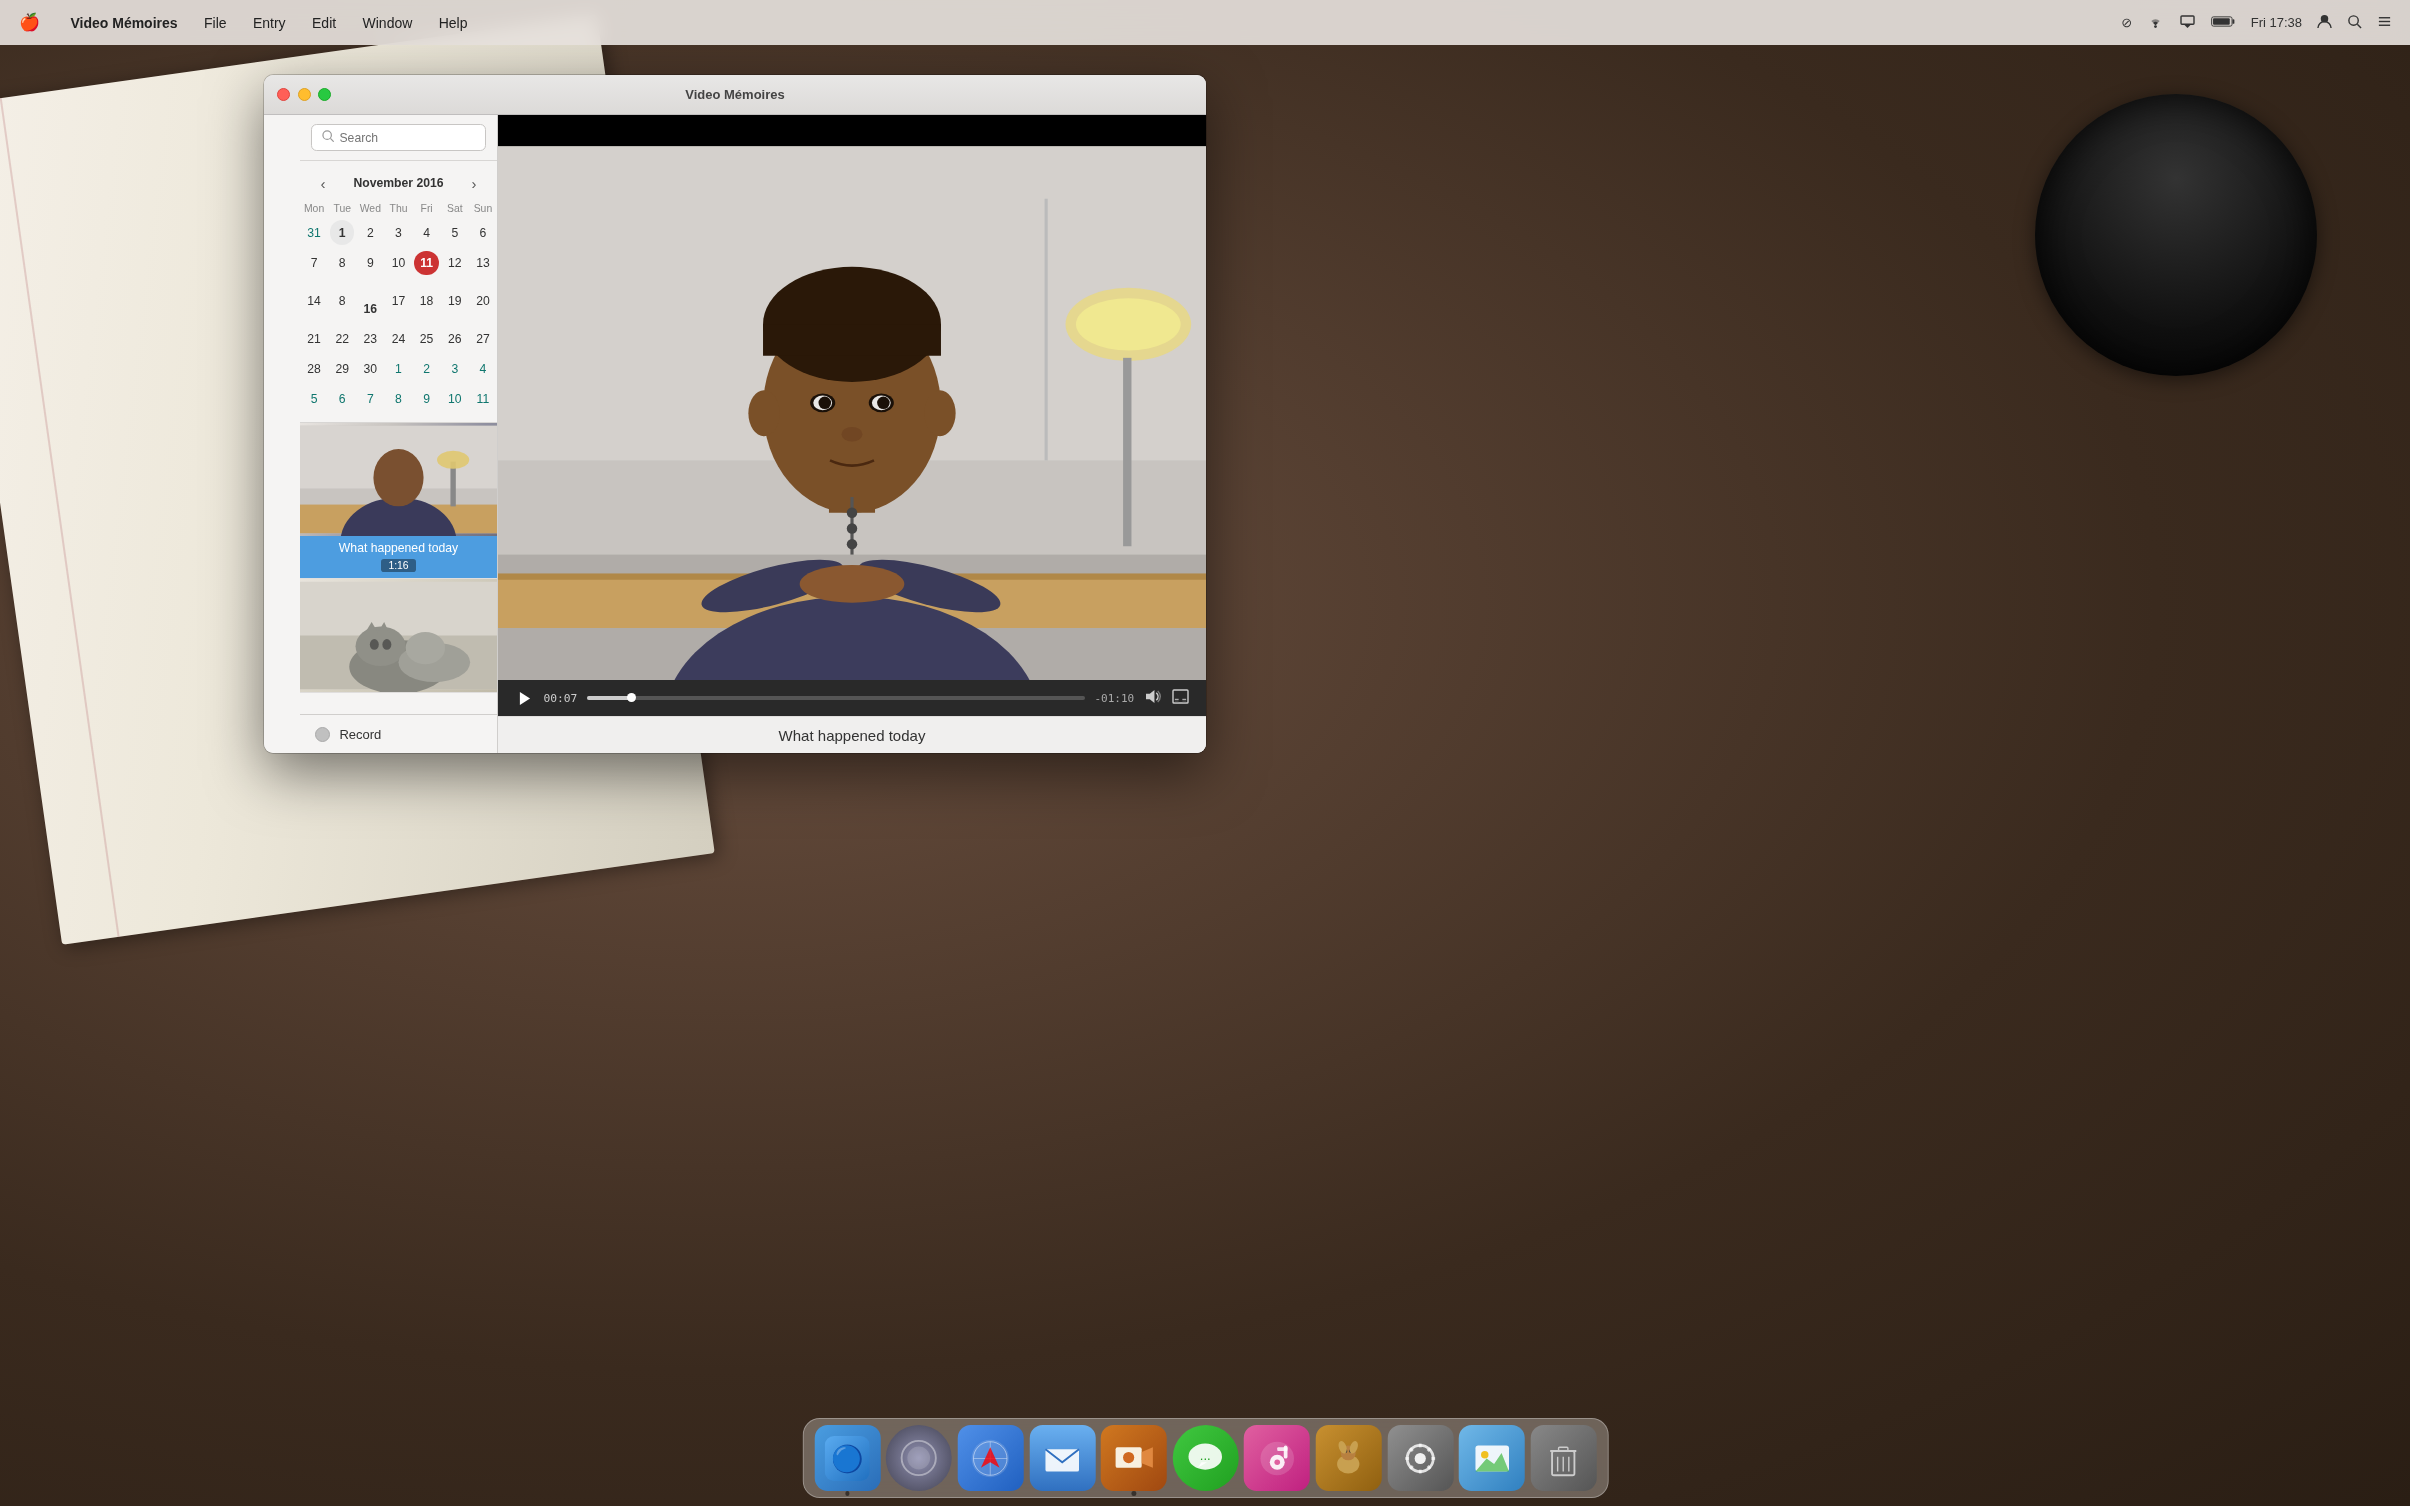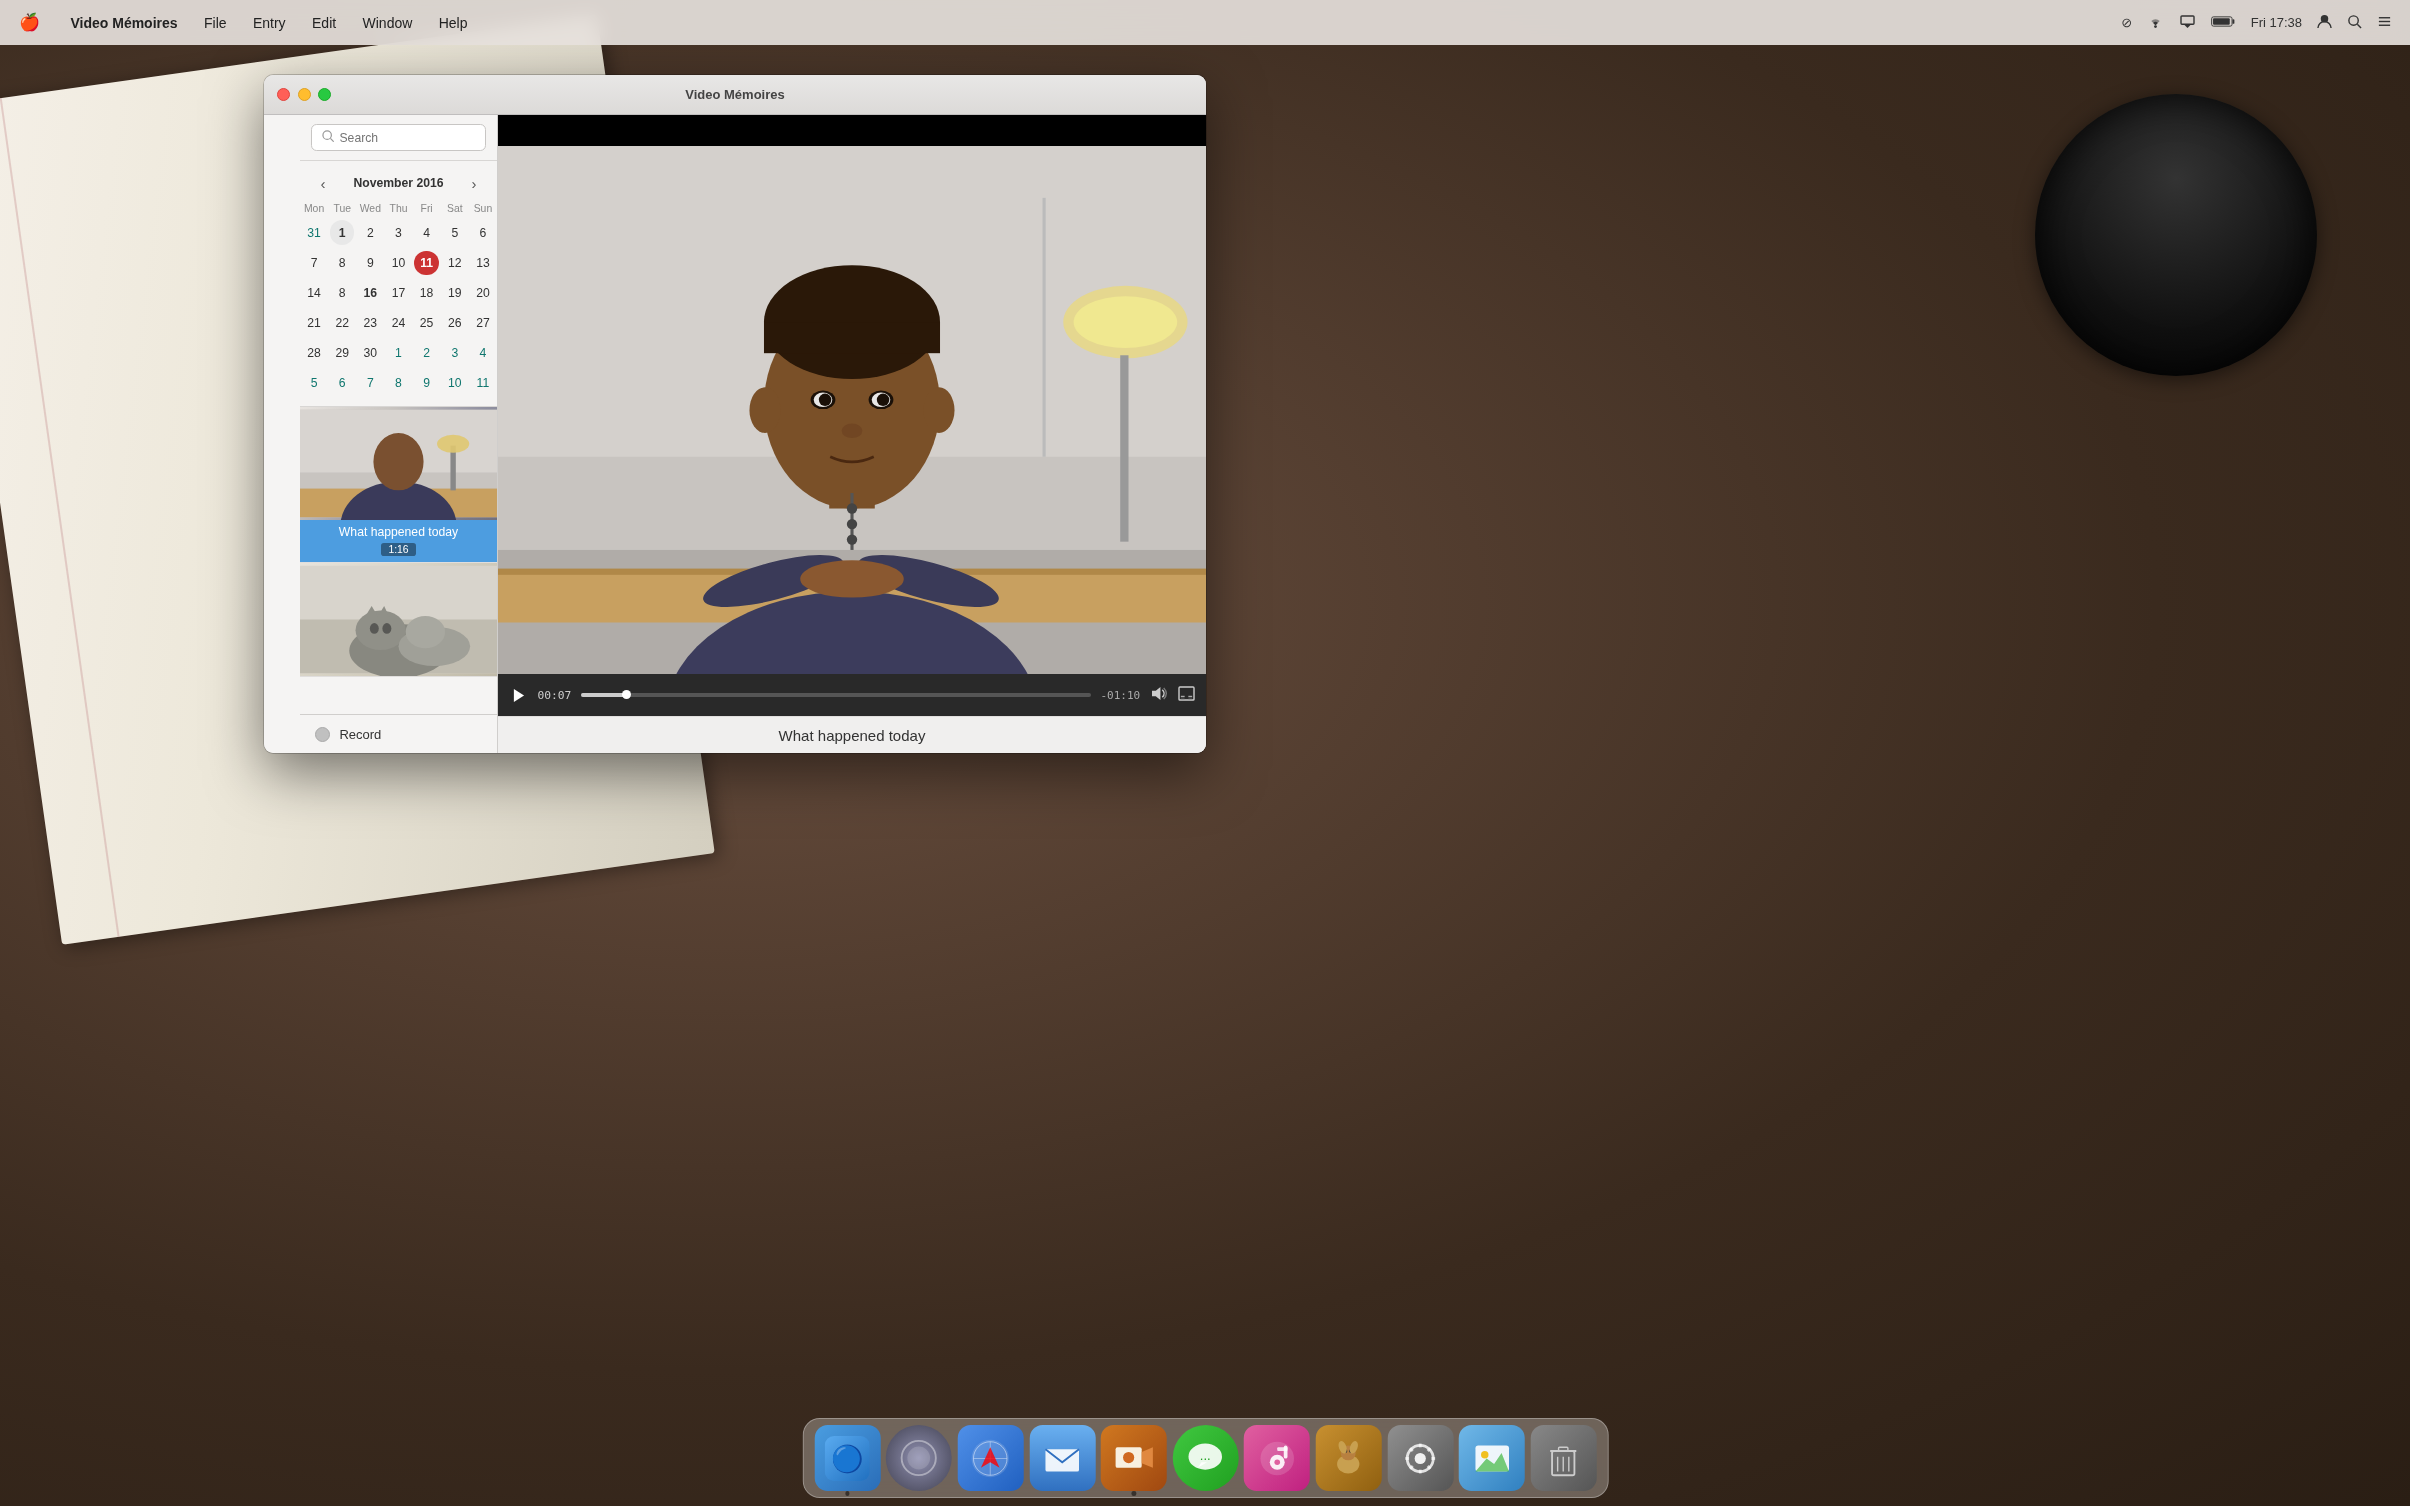--- a/index.html
+++ b/index.html
@@ -271,20 +271,21 @@
       font-weight: 600;
     }
 
     .cal-day.selected {
       background: #e8e8e8;
       font-weight: 600;
     }
 
     .cal-day.bold {
       font-weight: 700;
+      margin-top: 16px;
     }
 
     .cal-day.other-month {
       color: #0f766e;
     }
 
     
     .entries-list {
       flex: 1;
       overflow-y: auto;
@@ -381,25 +382,25 @@
       background: #1a1a1a;
       position: relative;
       display: flex;
       align-items: center;
       justify-content: center;
       overflow: hidden;
     }
 
     
     .video-controls {
-      height: 42px;
+      height: 36px;
       background: rgba(30,30,30,0.95);
       display: flex;
       align-items: center;
-      padding: 0 11px;
+      padding: 0 17px;
       gap: 9.4px;
       flex-shrink: 0;
     }
 
     .ctrl-play {
       width: 19px;
       height: 19px;
       cursor: pointer;
       color: white;
       font-size: 13px;

